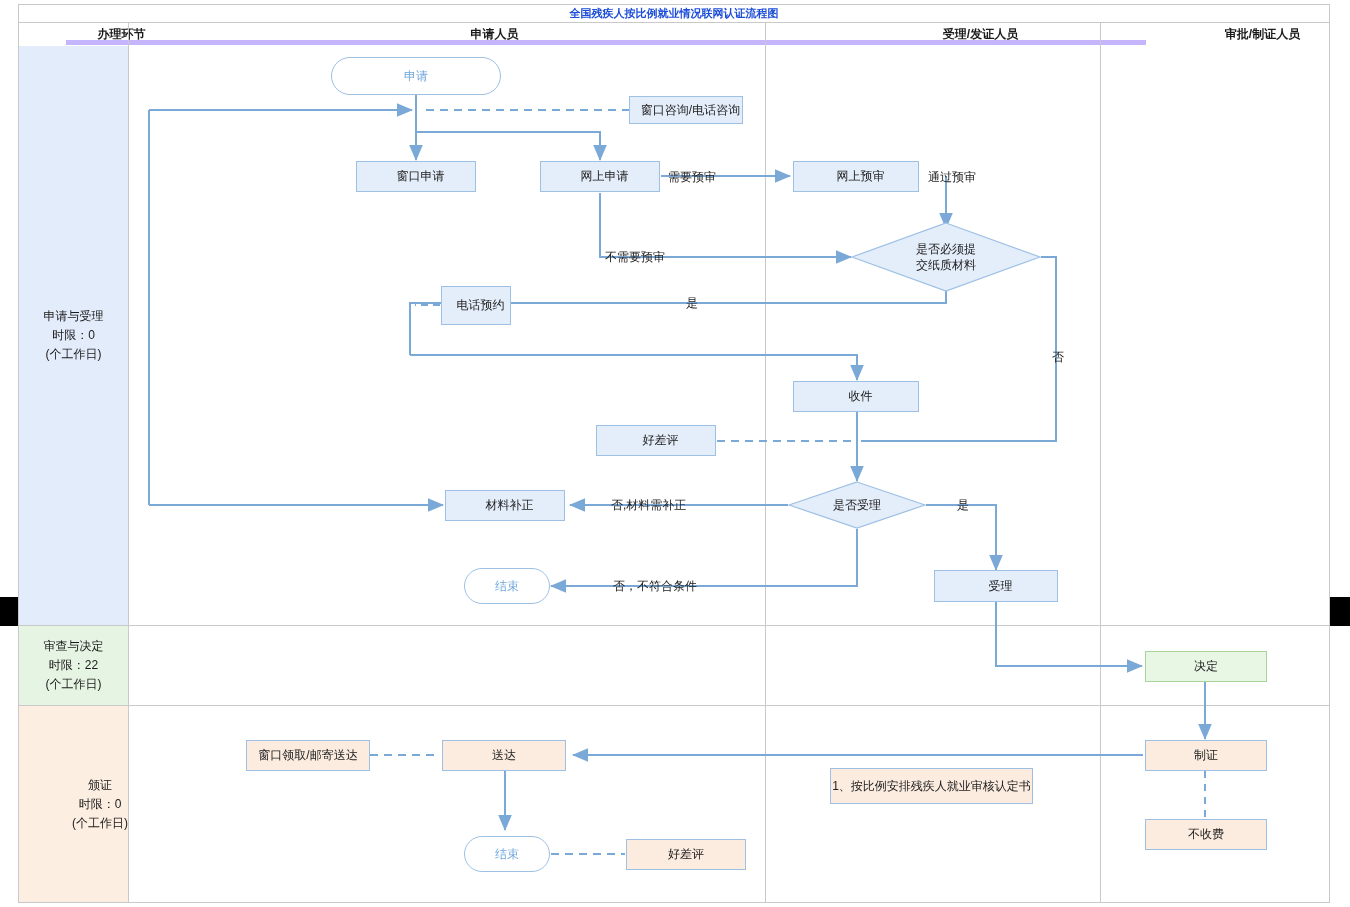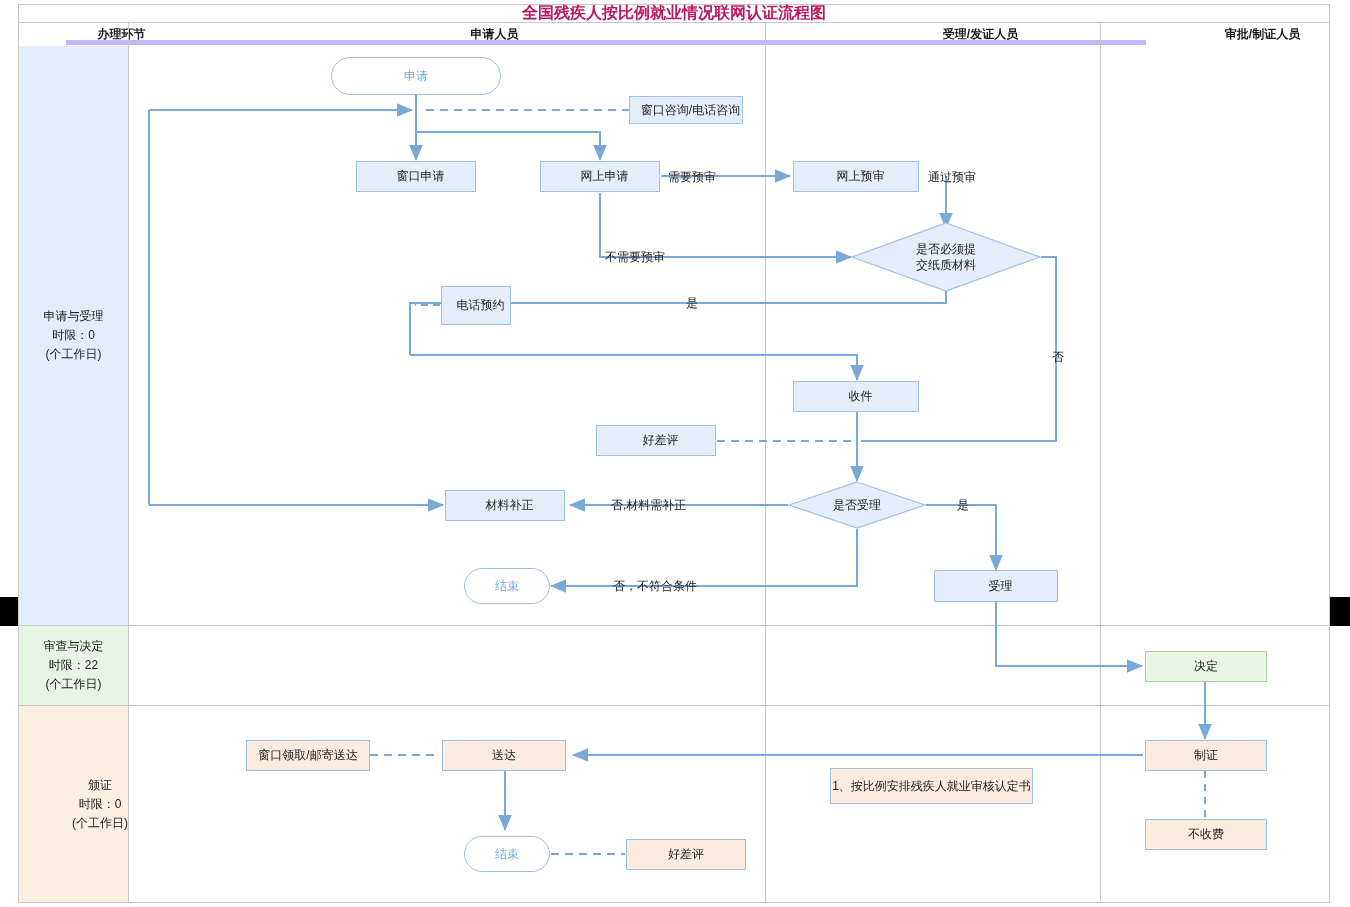--- a/index.html
+++ b/index.html
@@ -29,23 +29,23 @@
     position: absolute;
     left: 18px;
     top: 4px;
     width: 1312px;
     height: 19px;
     border-bottom: 1px solid #c9c9c9;
     box-sizing: border-box;
     display: flex;
     align-items: center;
     justify-content: center;
-    font-size: 16px;
+    font-size: 11px;
     font-weight: bold;
-    color: #be185d;
+    color: #1d4ed8;
   }
   .header-row {
     position: absolute;
     left: 18px;
     top: 23px;
     width: 1080px;
     height: 22px;
     border-bottom: 5px solid #c4b5fd;
     box-sizing: border-box;
     margin-left: 48px;

